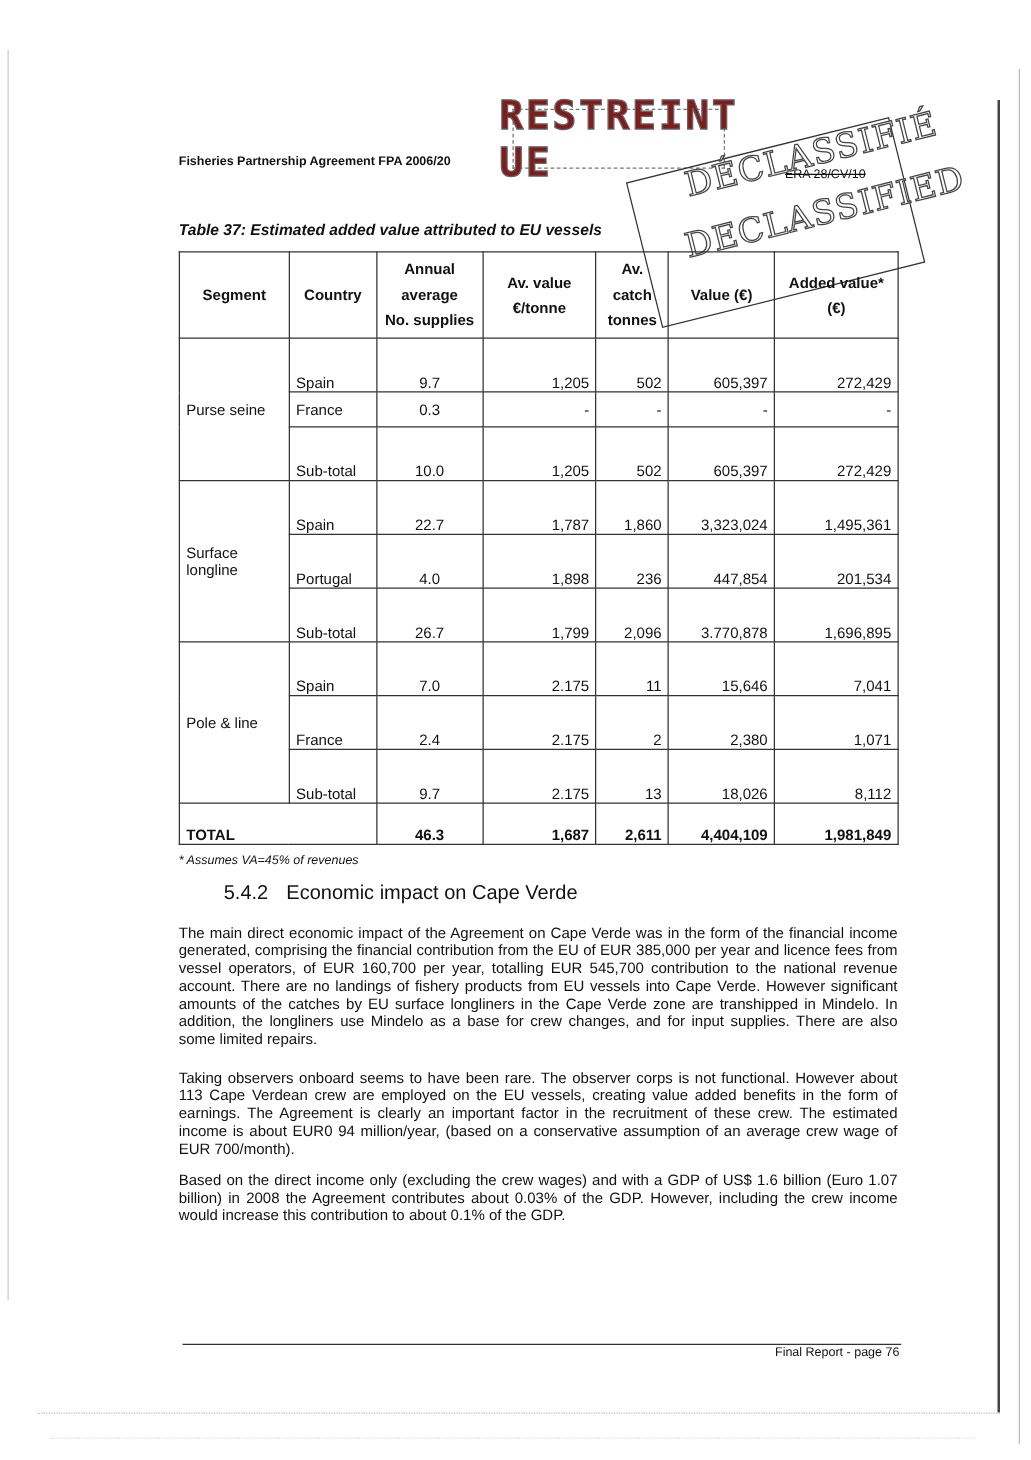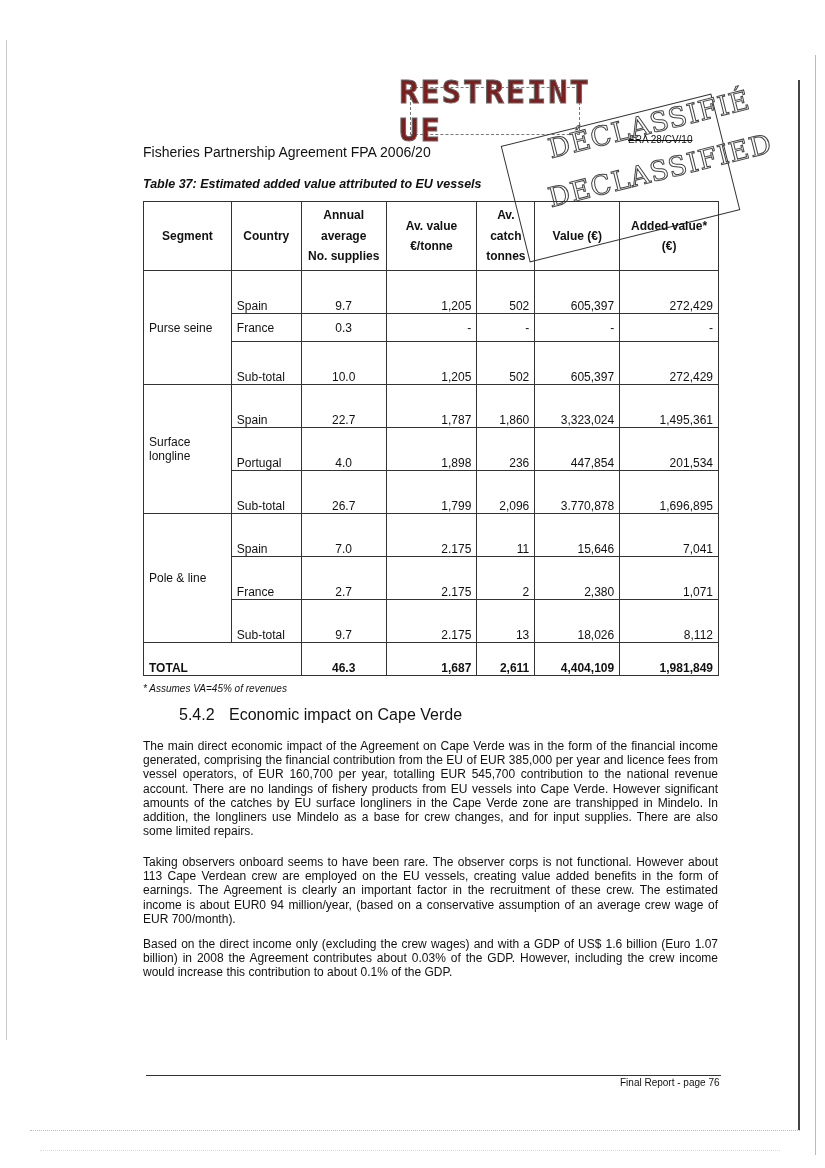--- a/index.html
+++ b/index.html
@@ -9,21 +9,21 @@
   .scan-left { left:6px; top:40px; width:1px; height:1000px; background:#aaa; opacity:.6; }
   .scan-right1 { left:798px; top:80px; width:2px; height:1050px; background:#444; }
   .scan-right2 { left:815px; top:55px; width:1px; height:1100px; background:#bbb; }
   .bottom-noise { left:30px; top:1130px; width:770px; border-top:1px dotted #bbb; }
   .bottom-noise2 { left:40px; top:1150px; width:740px; border-top:1px dotted #ddd; }
 
   .stamp-restreint { left:410px; top:87px; width:168px; height:46px;
     border:1px dashed #777; display:flex; align-items:center; justify-content:center;
     font-family:"DejaVu Sans Mono", monospace; font-size:32px; letter-spacing:2px;
     color:#7f1d1d; -webkit-text-stroke:1px #666; font-weight:bold; }
-  .header-left { left:143px; top:144px; font-size:14px; }
+  .header-left { left:143px; top:124px; font-size:10px;font-weight:bold; }
   .header-right { left:592px; top:134px; font-size:10px; text-decoration:line-through;padding-left:36px; }
 
   .stamp-declass { left:512px; top:118px; width:215px; height:118px;
     border:1.5px solid #333; transform:rotate(-14deg); transform-origin:center; }
   .stamp-txt1 { left:545px; top:134px; font-family:"DejaVu Serif", serif; font-size:27px;
     color:#fff; -webkit-text-stroke:1px #444; letter-spacing:1px; transform:rotate(-14deg); transform-origin:left top; }
   .stamp-txt2 { left:545px; top:183px; font-family:"DejaVu Serif", serif; font-size:27px;
     color:#fff; -webkit-text-stroke:1px #444; letter-spacing:1px; transform:rotate(-14deg); transform-origin:left top; }
 
   .table-title { left:143px; top:177px; font-size:12.5px; font-weight:bold; font-style:italic; }
@@ -160,21 +160,21 @@
         <td rowspan="3" class="seg">Pole &amp; line</td>
         <td>Spain</td>
         <td class="ctr">7.0</td>
         <td class="num">2.175</td>
         <td class="num">11</td>
         <td class="num">15,646</td>
         <td class="num">7,041</td>
       </tr>
       <tr class="r-tall">
         <td>France</td>
-        <td class="ctr">2.7</td>
+        <td class="ctr">2.4</td>
         <td class="num">2.175</td>
         <td class="num">2</td>
         <td class="num">2,380</td>
         <td class="num">1,071</td>
       </tr>
       <tr class="r-tall">
         <td>Sub-total</td>
         <td class="ctr">9.7</td>
         <td class="num">2.175</td>
         <td class="num">13</td>

